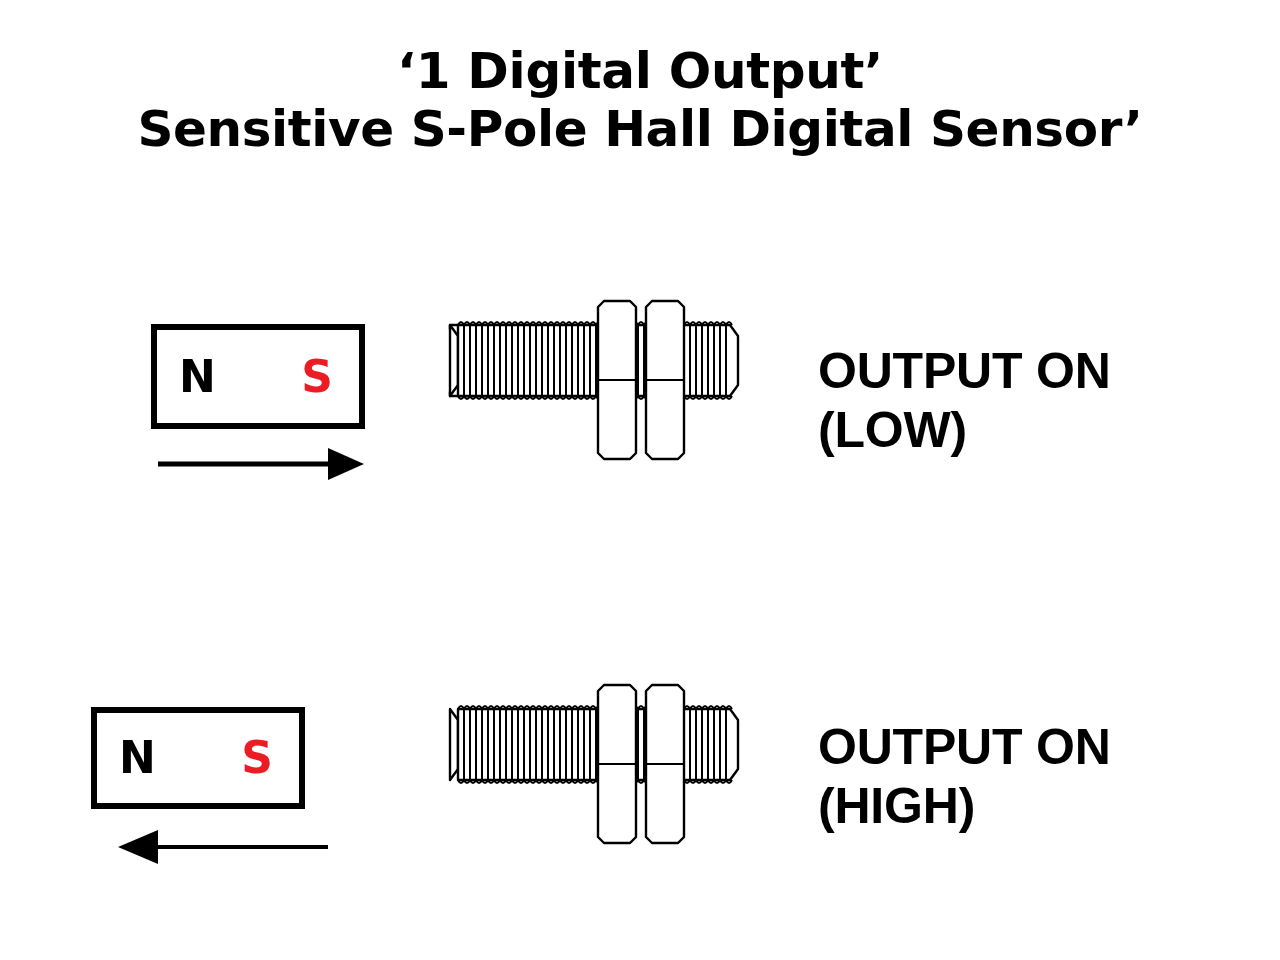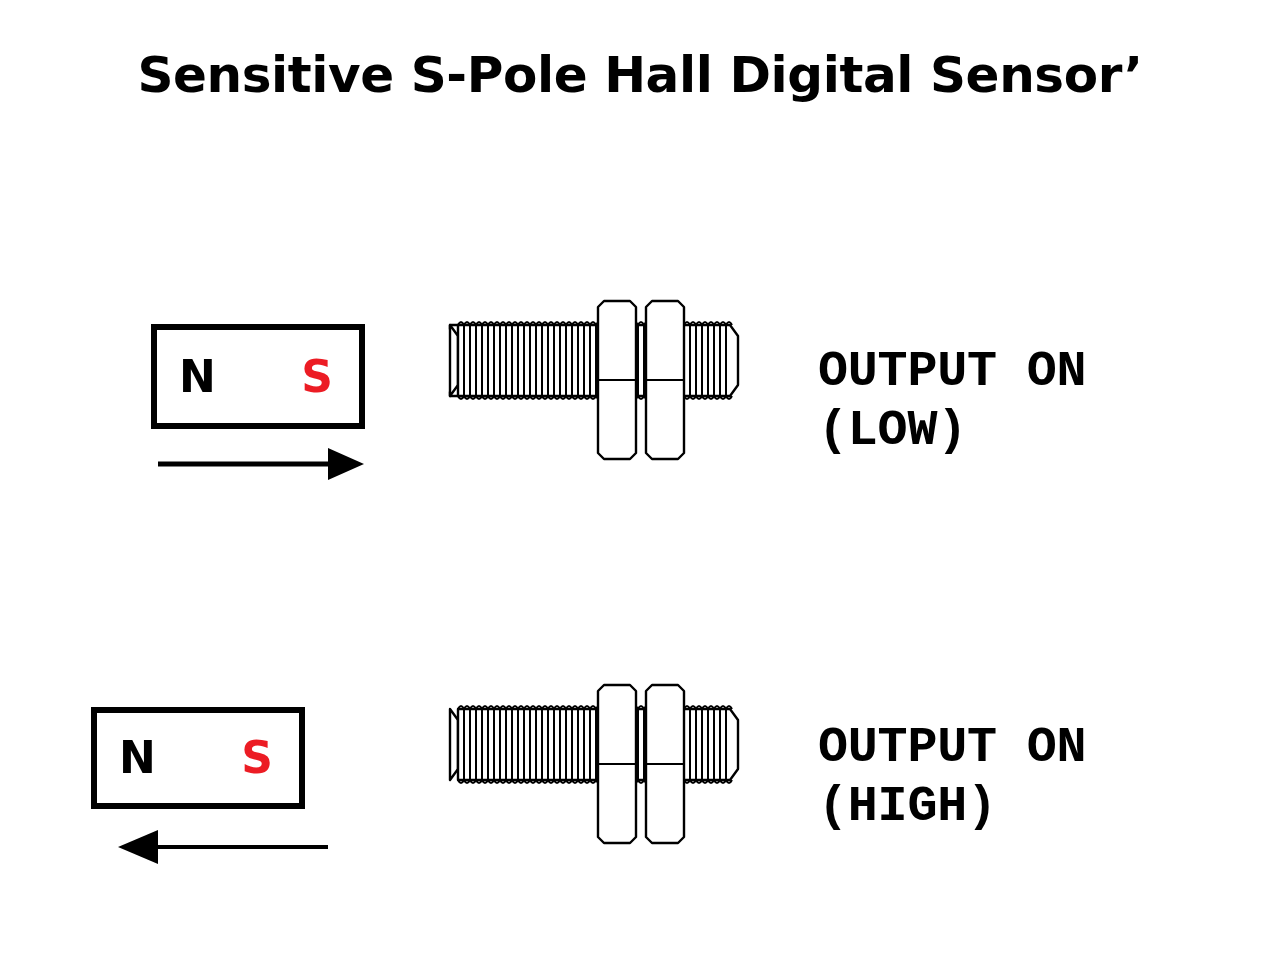--- a/index.html
+++ b/index.html
@@ -87,35 +87,36 @@
   #arrow-bottom { left: 27px; top: 120px; }
 
   
   .sensor-svg { position: absolute; display: block; }
   #sensor-top    { left: 444px; top: 20px; }
   #sensor-bottom { left: 444px; top: 22px; }
 
   
   .output-label {
     position: absolute;
-    font-family: Liberation Mono, monospace;
+    font-family: Liberation Sans, sans-serif;
     font-weight: bold;
     font-size: 50px;
     line-height: 1.18;
     color: #000000;
     white-space: pre-line;
     letter-spacing: -0.2px;
   }
   #output-label-top    { left: 818px; top: 72px; }
   #output-label-bottom { left: 818px; top: 66px; }
 </style>
 </head>
 <body>
 
 <div id="title-block">
+  <span class="title-line" id="title-line-1">‘1 Digital Output’</span>
   <span class="title-line" id="title-line-2">Sensitive S-Pole Hall Digital Sensor’</span>
 </div>
 
 <div class="diagram-row" id="row-top">
 
   <div class="magnet-group" id="magnet-group-top">
     <div class="magnet-box" id="magnet-box-top">
       <span class="pole-label pole-north">N</span>
       <span class="pole-label pole-south">S</span>
     </div>

